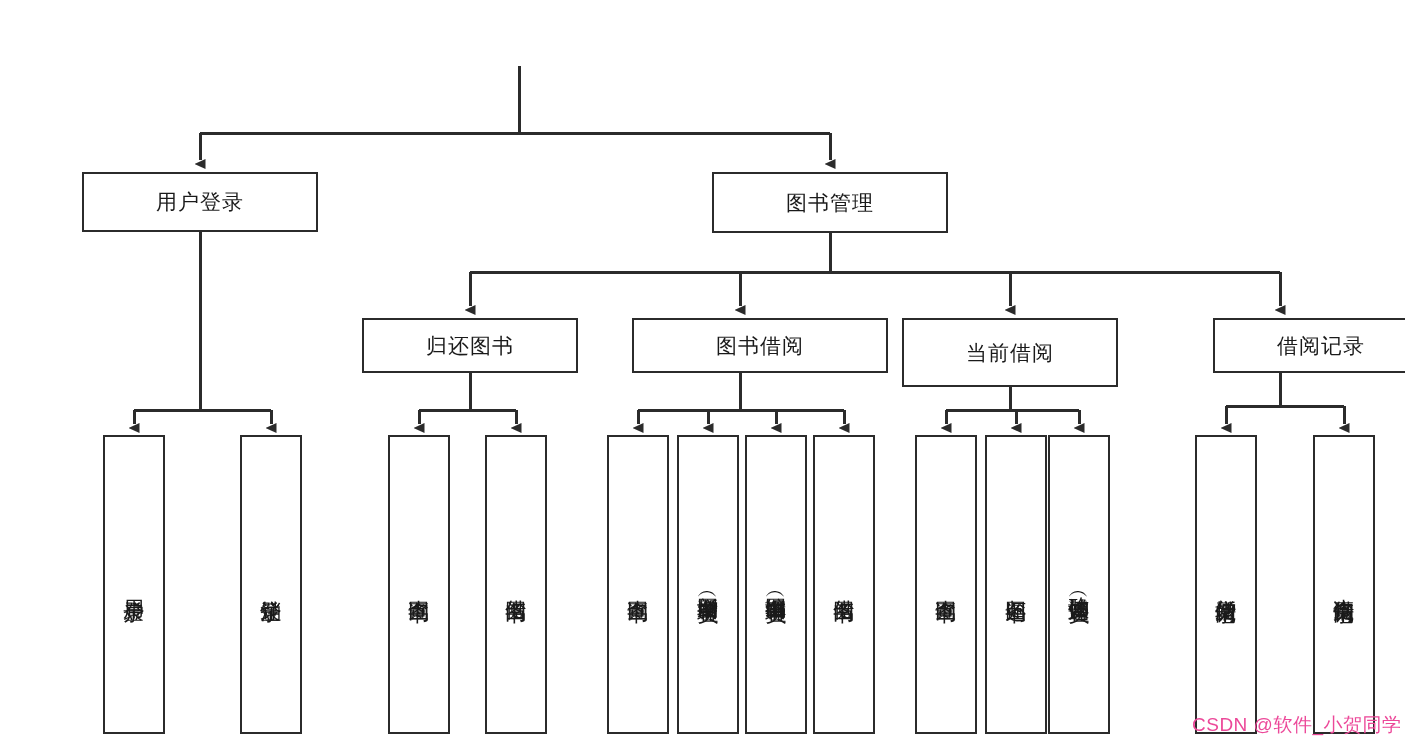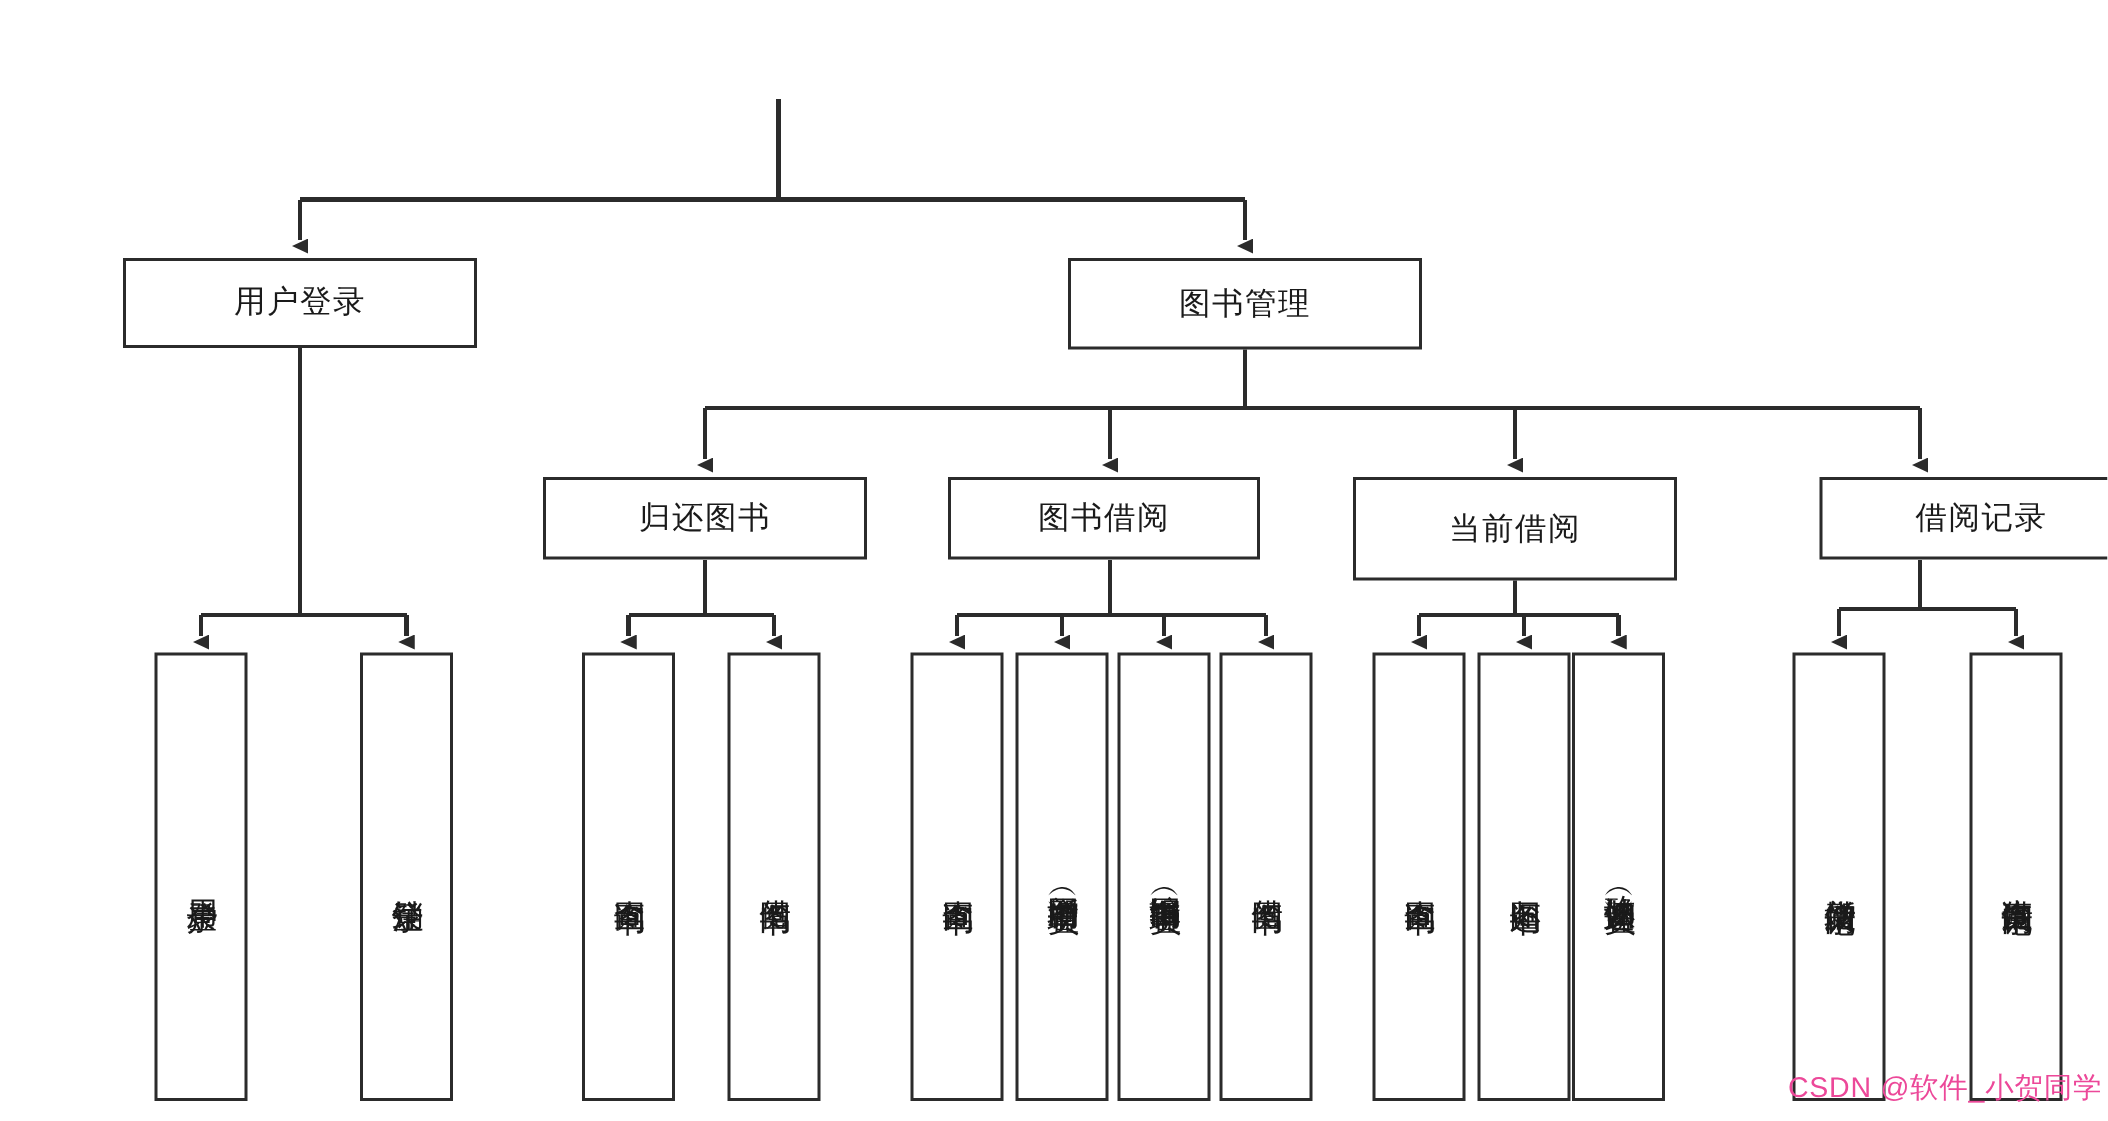--- a/index.html
+++ b/index.html
@@ -125,21 +125,21 @@
   <div class="node horiz" style="left: 82px; top: 172px; width: 236px; height: 60px; border-color: rgb(43, 43, 43); background: rgb(255, 255, 255); color: rgb(26, 26, 26);">
     <span>用户登录</span>
   </div>
   <div class="node horiz" style="left: 712px; top: 172px; width: 236px; height: 61px; border-color: rgb(43, 43, 43); background: rgb(255, 255, 255); color: rgb(26, 26, 26);">
     <span>图书管理</span>
   </div>
 
   <div class="node horiz" style="left: 362px; top: 318px; width: 216px; height: 55px; border-color: rgb(43, 43, 43); background: rgb(255, 255, 255); color: rgb(26, 26, 26);">
     <span>归还图书</span>
   </div>
-  <div class="node horiz" style="left: 632px; top: 318px; width: 208px; height: 55px; border-color: rgb(43, 43, 43); background: rgb(255, 255, 255); color: rgb(26, 26, 26);">
+  <div class="node horiz" style="left: 632px; top: 318px; width: 256px; height: 55px; border-color: rgb(43, 43, 43); background: rgb(255, 255, 255); color: rgb(26, 26, 26);">
     <span>图书借阅</span>
   </div>
   <div class="node horiz" style="left: 902px; top: 318px; width: 216px; height: 69px; border-color: rgb(43, 43, 43); background: rgb(255, 255, 255); color: rgb(26, 26, 26);">
     <span>当前借阅</span>
   </div>
   <div class="node horiz" style="left: 1172px; top: 318px; width: 216px; height: 55px; border-color: rgb(43, 43, 43); background: rgb(255, 255, 255); color: rgb(26, 26, 26); margin-left: 41px;">
     <span>借阅记录</span>
   </div>
 
   <div class="node vert" style="left: 103px; top: 435px; width: 62px; height: 299px; border-color: rgb(43, 43, 43); background: rgb(255, 255, 255); color: rgb(26, 26, 26);">

